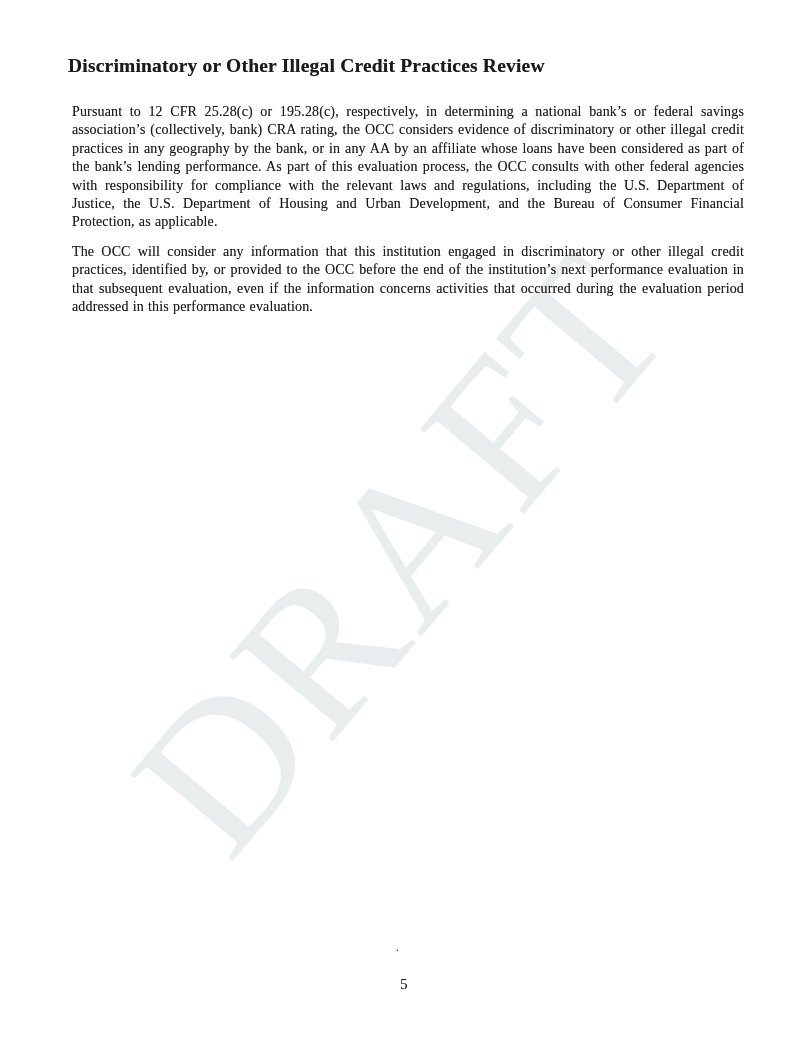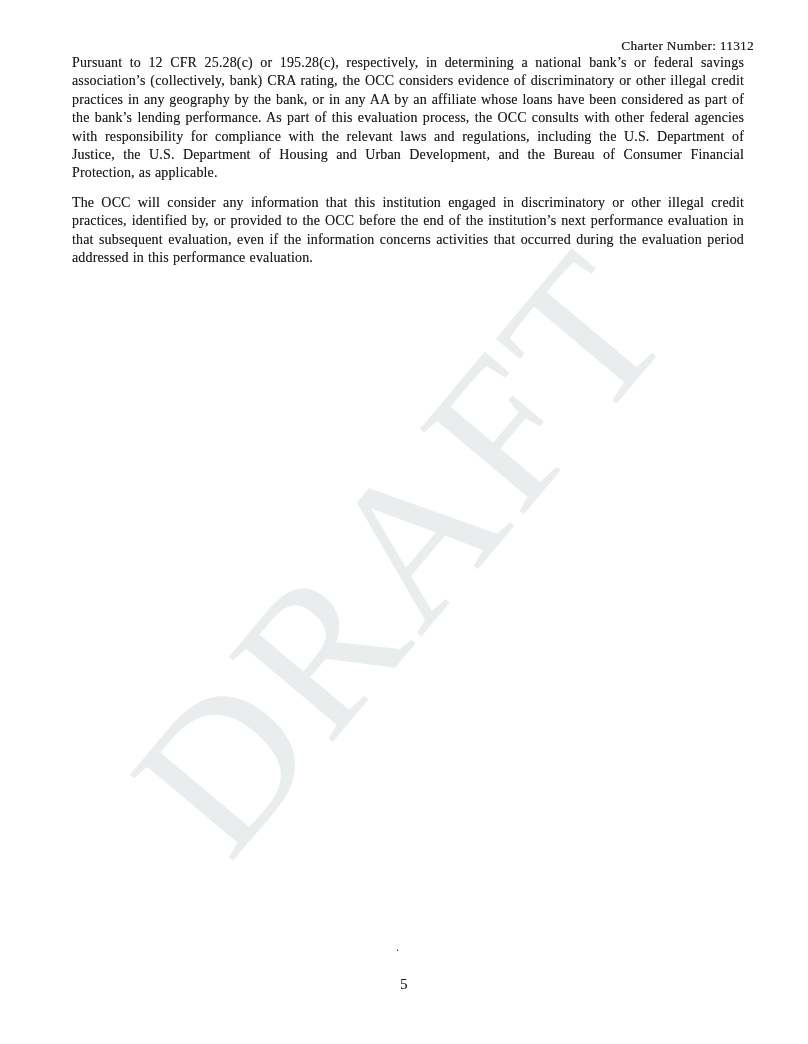--- a/index.html
+++ b/index.html
@@ -85,22 +85,22 @@
 </style>
 </head>
 <body>
 
 <div class="page">
 
   <div class="watermark">DRAFT</div>
 
   <div class="content">
 
-    <div class="charter-line">Charter Number: 11312</div>
 
+    <h1 class="doc-title">Discriminatory or Other Illegal Credit Practices Review</h1>
 
     <p class="body-para">Pursuant to 12 CFR 25.28(c) or 195.28(c), respectively, in determining a national bank’s or federal savings association’s (collectively, bank) CRA rating, the OCC considers evidence of discriminatory or other illegal credit practices in any geography by the bank, or in any AA by an affiliate whose loans have been considered as part of the bank’s lending performance. As part of this evaluation process, the OCC consults with other federal agencies with responsibility for compliance with the relevant laws and regulations, including the U.S. Department of Justice, the U.S. Department of Housing and Urban Development, and the Bureau of Consumer Financial Protection, as applicable.</p>
 
 
     <p class="body-para">The OCC will consider any information that this institution engaged in discriminatory or other illegal credit practices, identified by, or provided to the OCC before the end of the institution’s next performance evaluation in that subsequent evaluation, even if the information concerns activities that occurred during the evaluation period addressed in this performance evaluation.</p>
 
   </div>
 
   <div class="footer-mark">.</div>
 

